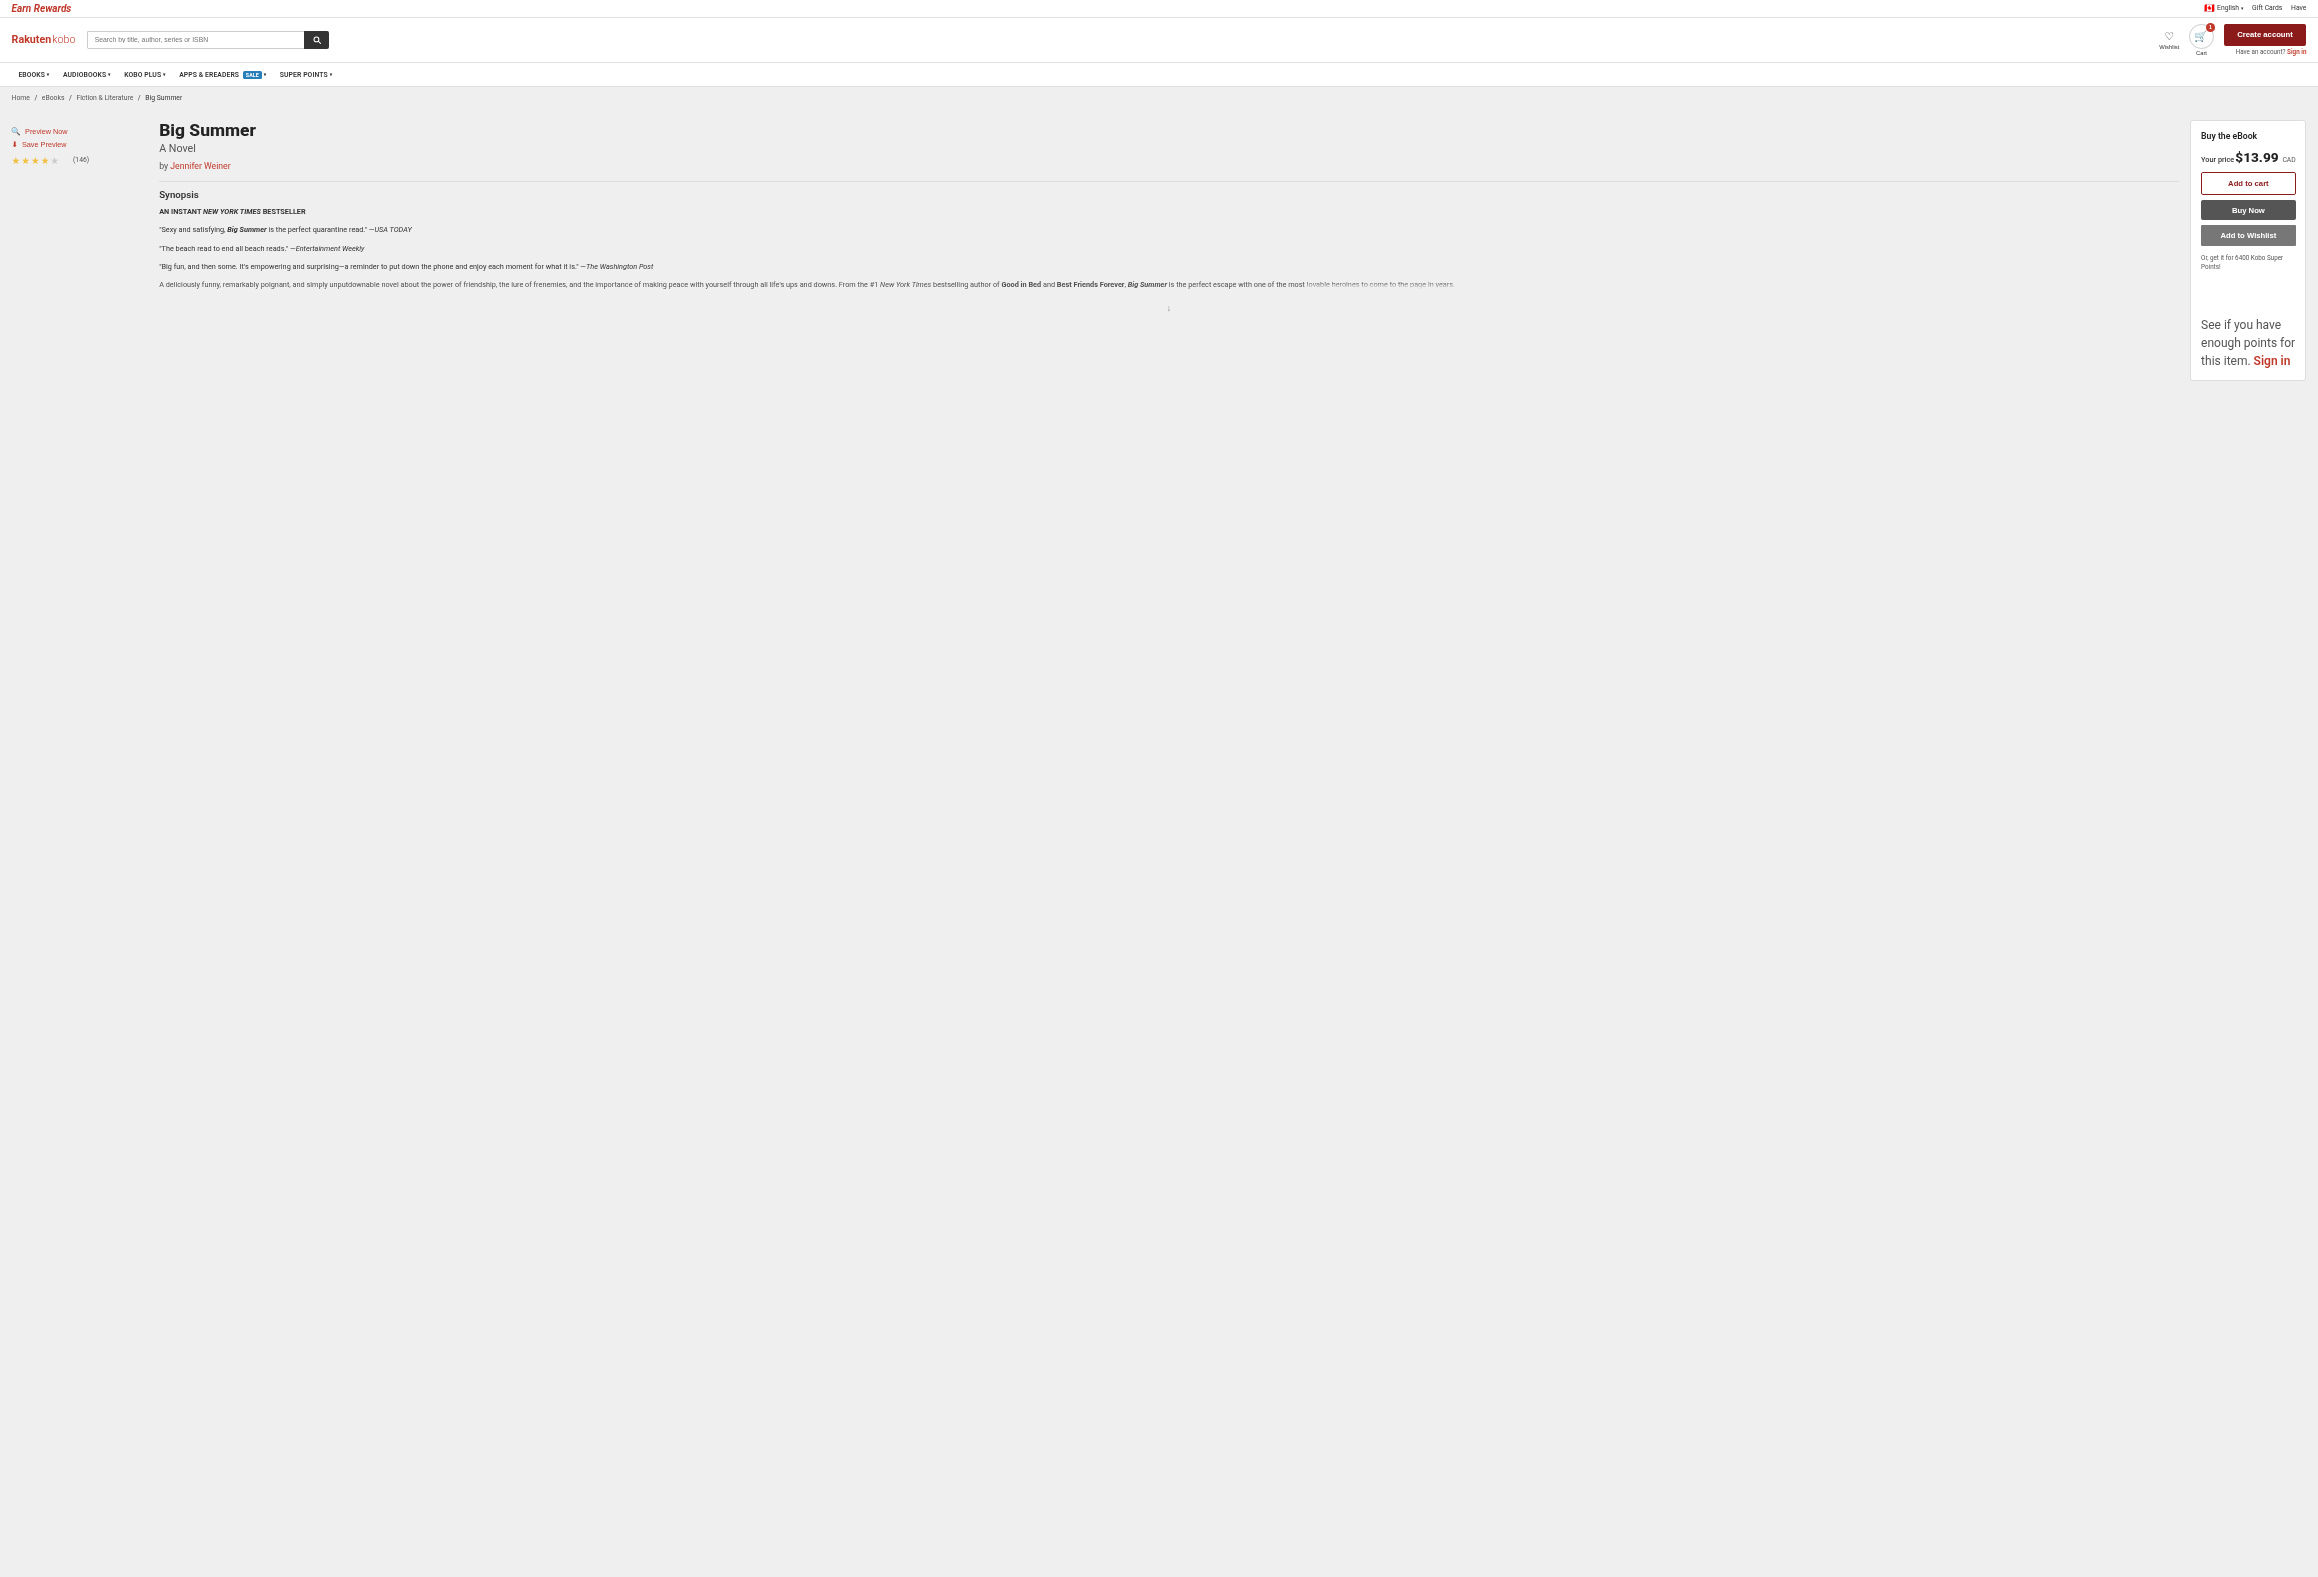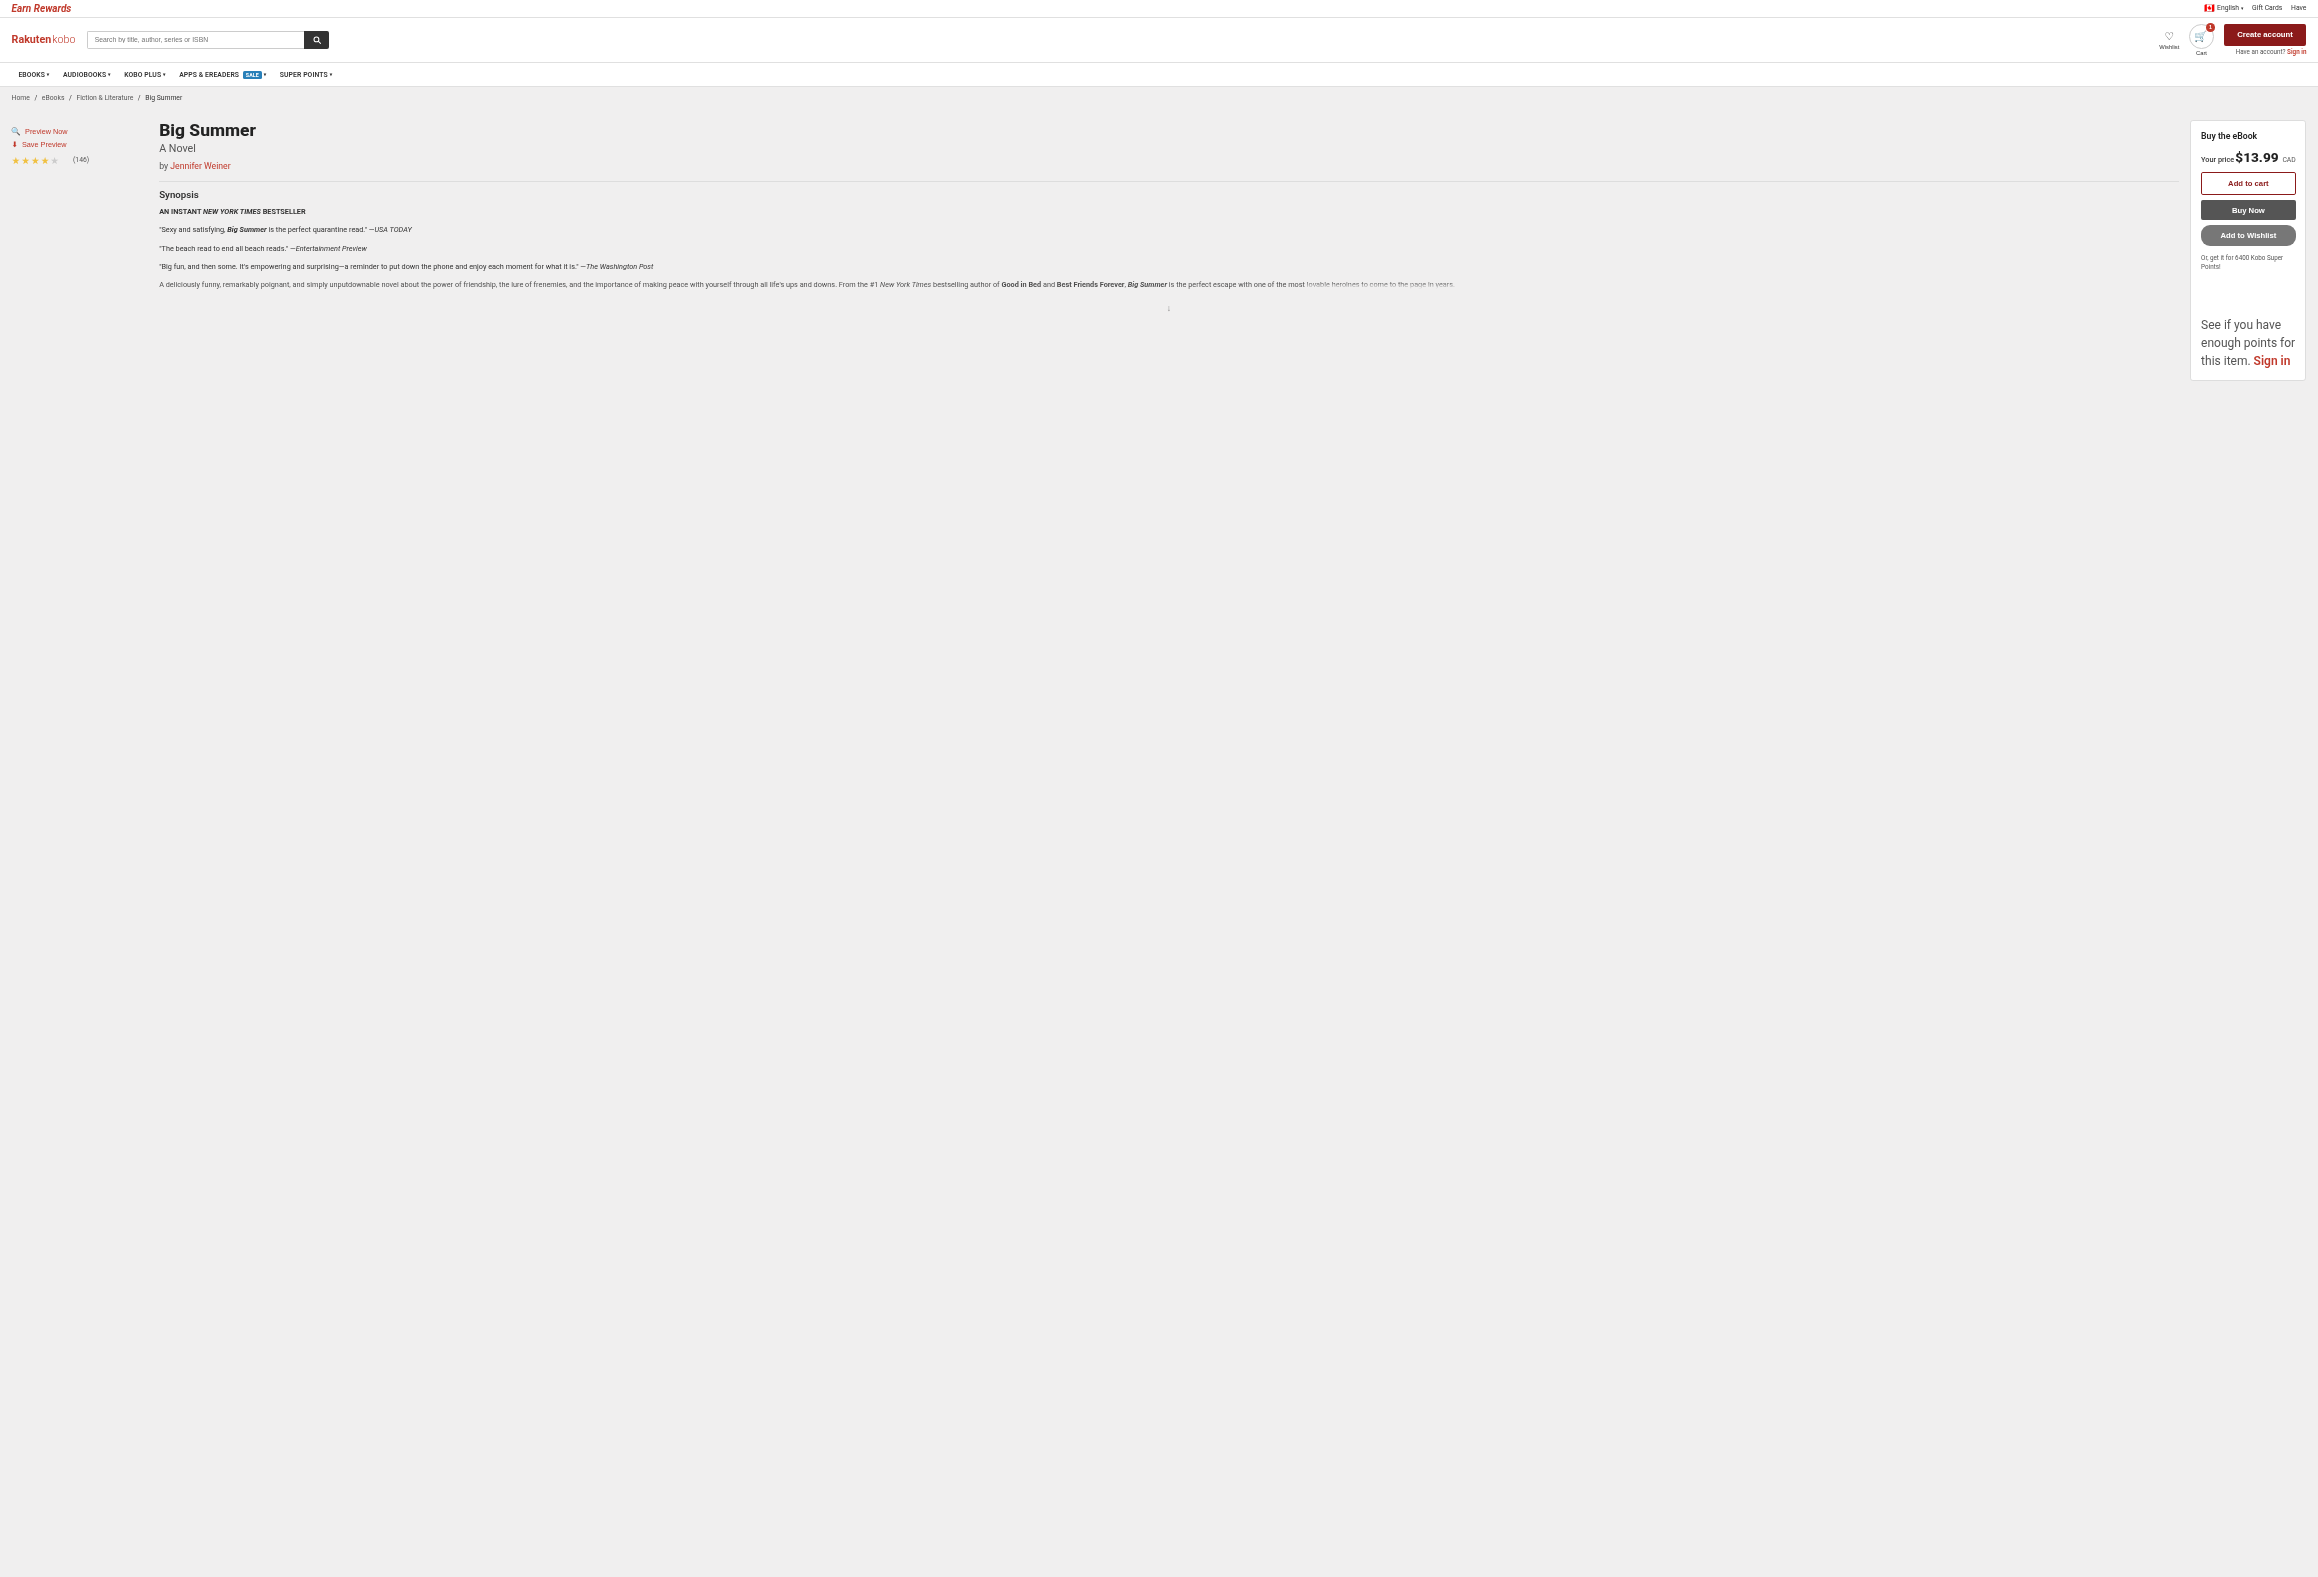--- a/index.html
+++ b/index.html
@@ -77,21 +77,21 @@
     
     .right-panel { width: 116px; flex-shrink: 0; }
     .buy-box { background: white; border: 0.5px solid #ddd; border-radius: 2.9px; padding: 9.7px; }
     .buy-title { font-size: 8.7px; font-weight: 600; color: #222; margin-bottom: 7.7px; }
     .price-row { display: flex; align-items: baseline; justify-content: space-between; margin-bottom: 7.7px; }
     .your-price-label { font-size: 7.3px; color: #333; font-weight: 500; }
     .price-amount { font-size: 13.6px; font-weight: 800; color: #222; }
     .currency { font-size: 6.8px; color: #555; font-weight: 400; margin-left: 1.9px; }
     .add-to-cart-btn { width: 100%; padding: 5.8px; border: 1px solid #8b1a1a; background: white; color: #8b1a1a; font-size: 7.7px; font-weight: 600; border-radius: 1.9px; cursor: pointer; margin-bottom: 4.8px; }
     .buy-now-btn { width: 100%; padding: 5.8px; border: none; background: #555; color: white; font-size: 7.7px; font-weight: 600; border-radius: 1.9px; cursor: pointer; margin-bottom: 4.8px; }
-    .add-wishlist-btn { width: 100%; padding: 5.8px; border: none; background: #777; color: white; font-size: 7.7px; font-weight: 600; border-radius: 9px; cursor: pointer; margin-bottom: 7.7px; }
+    .add-wishlist-btn { width: 100%; padding: 5.8px; border: none; background: #777; color: white; font-size: 7.7px; font-weight: 600; border-radius: 1px; cursor: pointer; margin-bottom: 7.7px; }
     .kobo-points { font-size: 6.3px; color: #555; line-height: 1.5; margin-bottom: 3.9px; }
     .points-sign-in { font-size: 12px; color: #555; line-height: 1.5; margin-top: 44px; }
     .points-sign-in a { color: #c0392b; font-weight: 600; text-decoration: none; }
   </style>
 </head>
 <body>
 
 <div class="top-bar">
   <span class="earn-rewards">Earn Rewards</span>
   <div class="top-bar-right">
@@ -201,21 +201,21 @@
     <h1 class="book-title">Big Summer</h1>
     <div class="book-subtitle">A Novel</div>
     <div class="book-author">
       by <a>Jennifer Weiner</a>
     </div>
     <hr class="divider">
     <div class="synopsis-title">Synopsis</div>
     <div class="synopsis-text">
       <p style="margin-bottom:5.8px;"><strong>AN INSTANT <em>NEW YORK TIMES</em> BESTSELLER</strong></p>
       <p style="margin-bottom:5.8px;">"Sexy and satisfying, <strong><em>Big Summer</em></strong> is the perfect quarantine read." —<em>USA TODAY</em></p>
-      <p style="margin-bottom:5.8px;">"The beach read to end all beach reads." —<em>Entertainment Preview</em></p>
+      <p style="margin-bottom:5.8px;">"The beach read to end all beach reads." —<em>Entertainment Weekly</em></p>
       <p style="margin-bottom:5.8px;">"Big fun, and then some. It's empowering and surprising—a reminder to put down the phone and enjoy each moment for what it is." —<em>The Washington Post</em></p>
       <p style="margin-bottom:5.8px;opacity:0.85;">A deliciously funny, remarkably poignant, and simply unputdownable novel about the power of friendship, the lure of frenemies, and the importance of making peace with yourself through all life's ups and downs. From the #1 <em>New York Times</em> bestselling author of <strong>Good in Bed</strong> and <strong>Best Friends Forever</strong>, <strong><em>Big Summer</em></strong> is the perfect escape with one of the most <span style="color:transparent;background:linear-gradient(to bottom,#333 30%,transparent 100%);-webkit-background-clip:text;background-clip:text;">lovable heroines to come to the page in years.</span></p>
     </div>
     <div class="scroll-down">↓</div>
   </div>
 
   <div class="right-panel">
     <div class="buy-box">
       <div class="buy-title">Buy the eBook</div>
       <div class="price-row">

